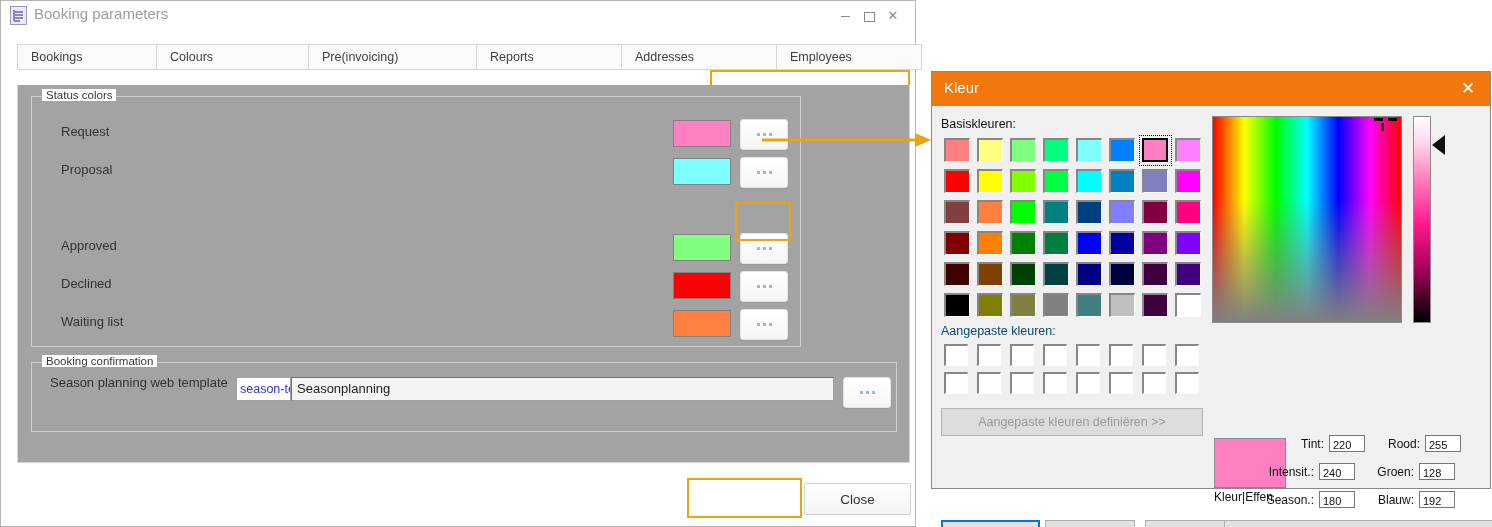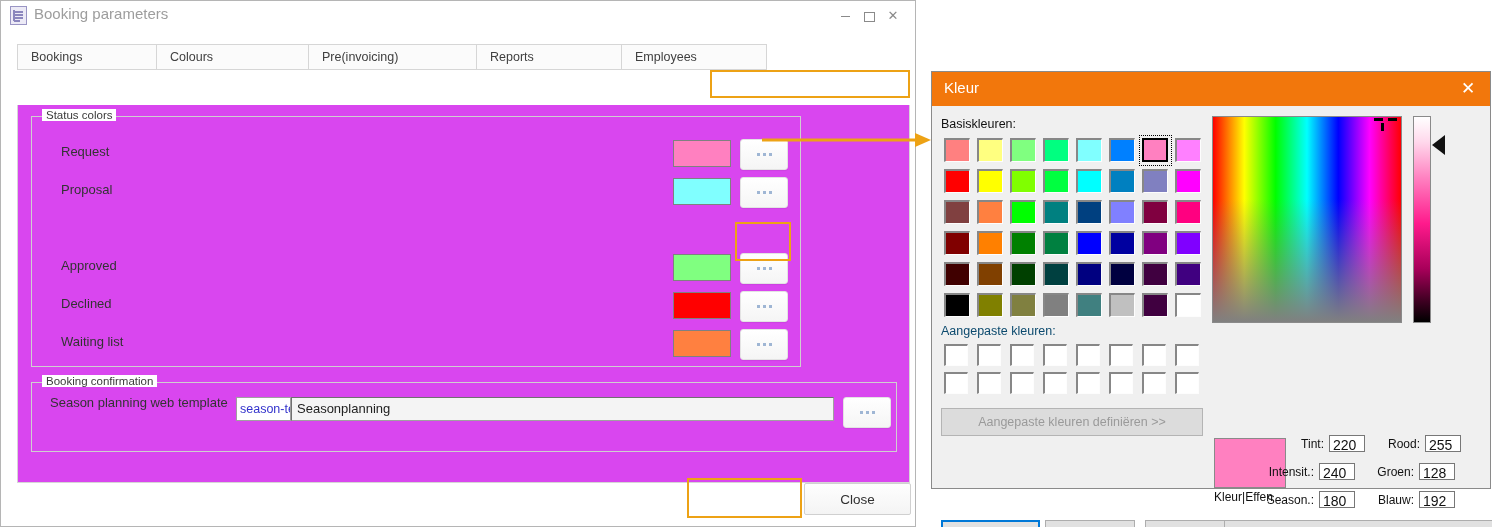--- a/index.html
+++ b/index.html
@@ -33,22 +33,22 @@
       display:flex;align-items:center;padding-left:13px;box-sizing:border-box;
       font-size:12.5px;color:#404040;}
   .tab:first-child{border-left:1px solid #d6d6d6;}
   .tabrow.r2 .tab{border-top:none;}
   .tab.selected{background:#ffffff;border-top:2px solid #1e9bea;color:#1768c4;
       border-bottom-color:#ffffff;}
   #tab-highlight{position:absolute;left:693px;top:26px;width:200px;height:28px;
       border:2px solid #eda215;box-sizing:border-box;pointer-events:none;}
 
   
-  #content{position:absolute;left:16px;top:104px;width:893px;height:378px;
-      border:1px solid #d6d6d6;border-top:none;box-sizing:border-box;background:#d946ef;}
+  #content{position:absolute;left:16px;top:84px;width:893px;height:378px;
+      border:1px solid #d6d6d6;border-top:none;box-sizing:border-box;background:#a3a3a3;}
 
   
   .group{position:absolute;border:1px solid #cfcfcf;box-sizing:border-box;}
   .group > .legend{position:absolute;top:-8px;left:10px;background:#fff;
       padding:0 4px;font-size:11.5px;color:#3a3a3a;}
   #grp-status{left:13px;top:11px;width:770px;height:251px;}
   #grp-confirm{left:13px;top:277px;width:866px;height:70px;}
 
   .statusrow{position:absolute;left:0;width:100%;height:38px;}
   .statuslabel{position:absolute;left:29px;top:9px;font-size:13px;color:#333;}
@@ -137,21 +137,21 @@
       border-top:10px solid transparent;border-bottom:10px solid transparent;
       border-right:13px solid #111;}
 
   #preview{position:absolute;left:282px;top:366px;width:72px;height:50px;
       border:1px solid #8a8a8a;box-sizing:border-box;}
   #preview-label{position:absolute;left:282px;top:418px;font-size:12px;color:#111;white-space:nowrap;}
 
   .fldrow{position:absolute;display:flex;align-items:center;}
   .fldlabel{font-size:12px;color:#111;text-align:right;white-space:nowrap;}
   .fldbox{width:36px;height:17px;background:#fff;border:1px solid #777;
-      box-sizing:border-box;font-size:14px;color:#111;text-align:left;
+      box-sizing:border-box;font-size:11px;color:#111;text-align:left;
       padding-left:3px;line-height:18px;margin-left:5px;}
 
   #f-tint{left:330px;top:363px;}#f-int{left:320px;top:391px;}#f-hel{left:320px;top:419px;}
   #f-rood{left:440px;top:363px;}#f-groen{left:434px;top:391px;}#f-blauw{left:434px;top:419px;}
   #f-tint .fldlabel,#f-int .fldlabel,#f-hel .fldlabel{width:62px;}
   #f-rood .fldlabel,#f-groen .fldlabel,#f-blauw .fldlabel{width:48px;}
 
   .kbtn{position:absolute;height:25px;border:1px solid #adadad;background:#e1e1e1;
       display:flex;align-items:center;justify-content:center;font-size:12.5px;
       color:#111;cursor:default;}
@@ -178,20 +178,21 @@
     <div class="wbtn" id="btn-max"><span class="g"></span></div>
     <div class="wbtn" id="btn-close">✕</div>
   </div>
 
   <div id="tabs">
     <div class="tabrow r1">
       <div class="tab" style="width:140px">Bookings</div>
       <div class="tab" style="width:152px">Colours</div>
       <div class="tab" style="width:168px">Pre(invoicing)</div>
       <div class="tab" style="width:145px">Reports</div>
+      <div class="tab" style="width:155px">Addresses</div>
       <div class="tab" style="width:145px">Employees</div>
     </div>
     <div id="tab-highlight"></div>
   </div>
 
   <div id="content">
 
     <div class="group" id="grp-status">
       <span class="legend">Status colors</span>
 

